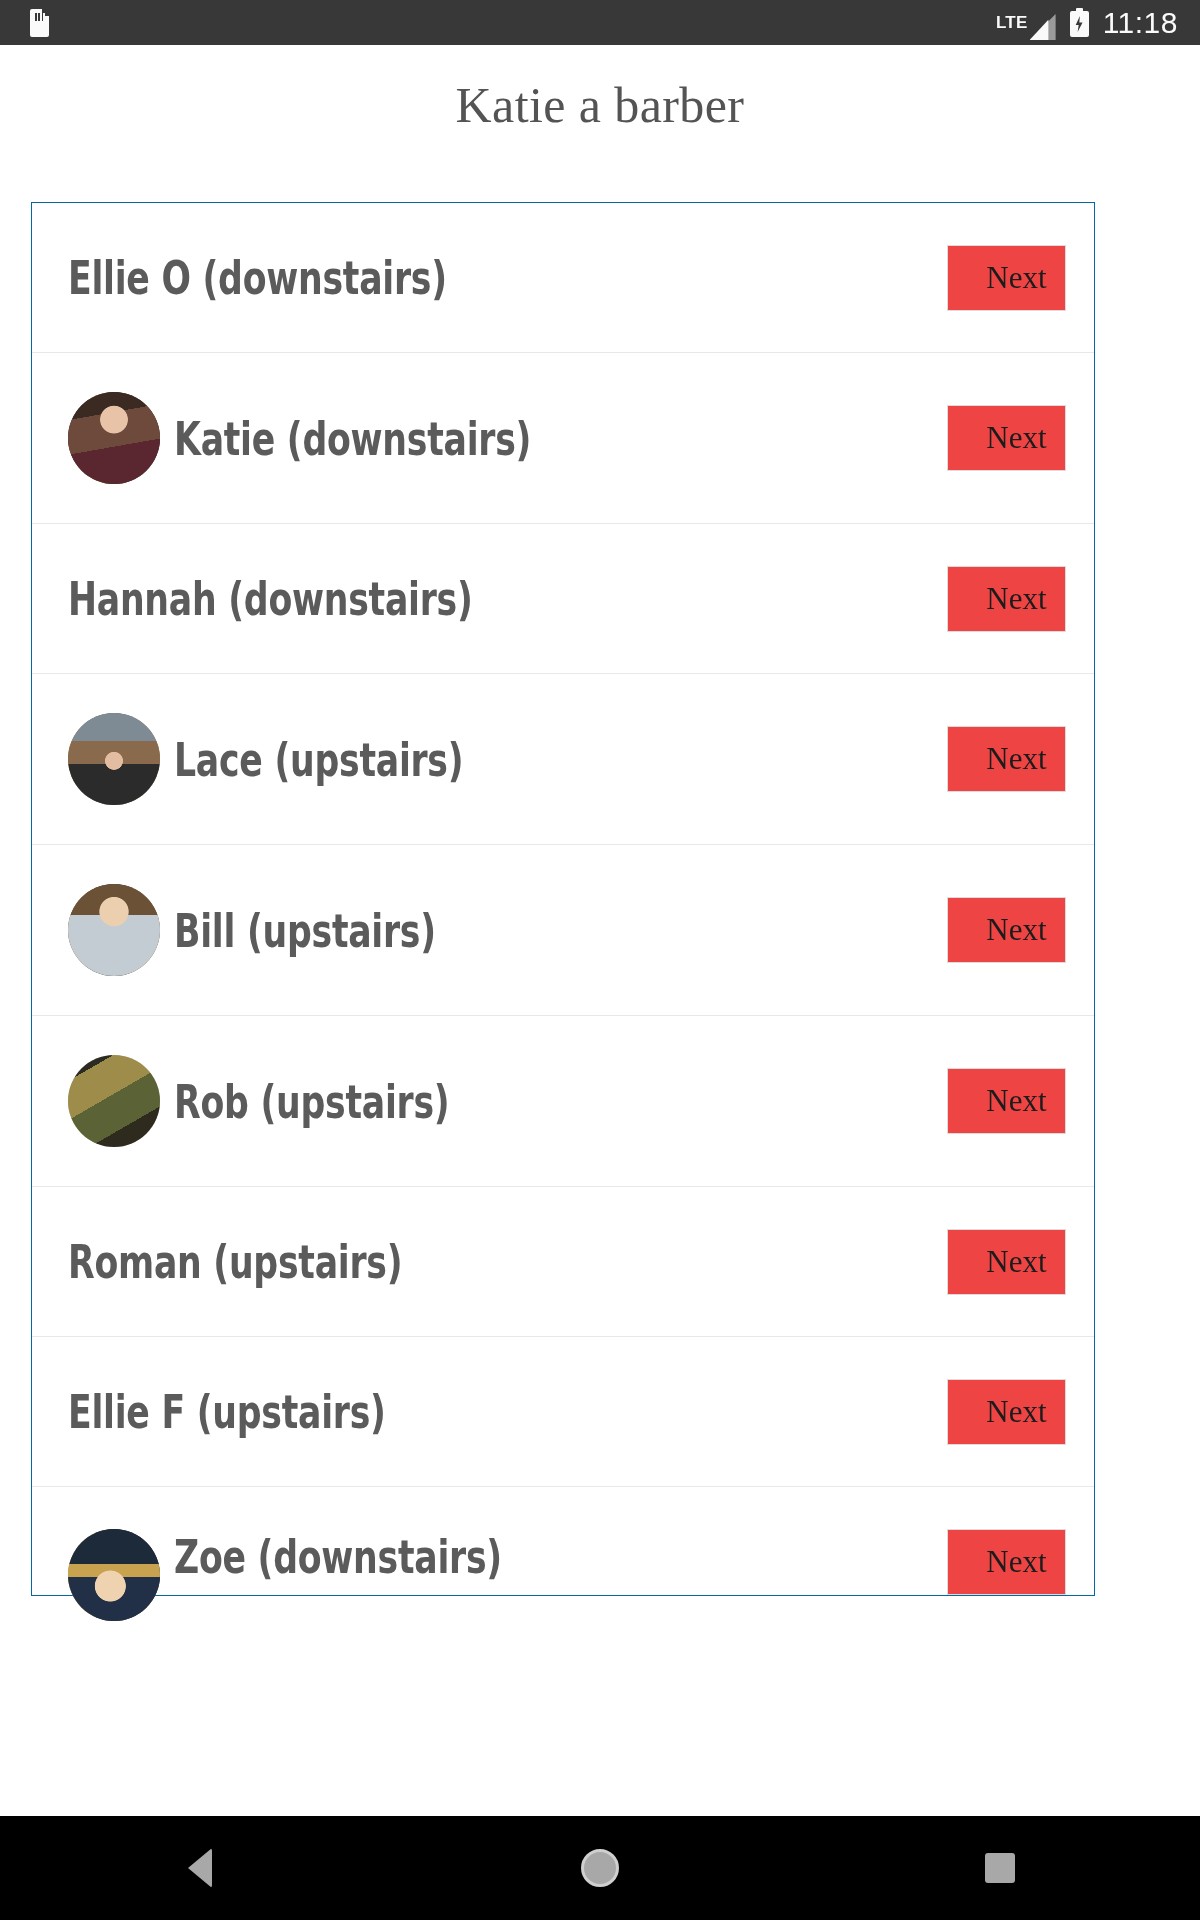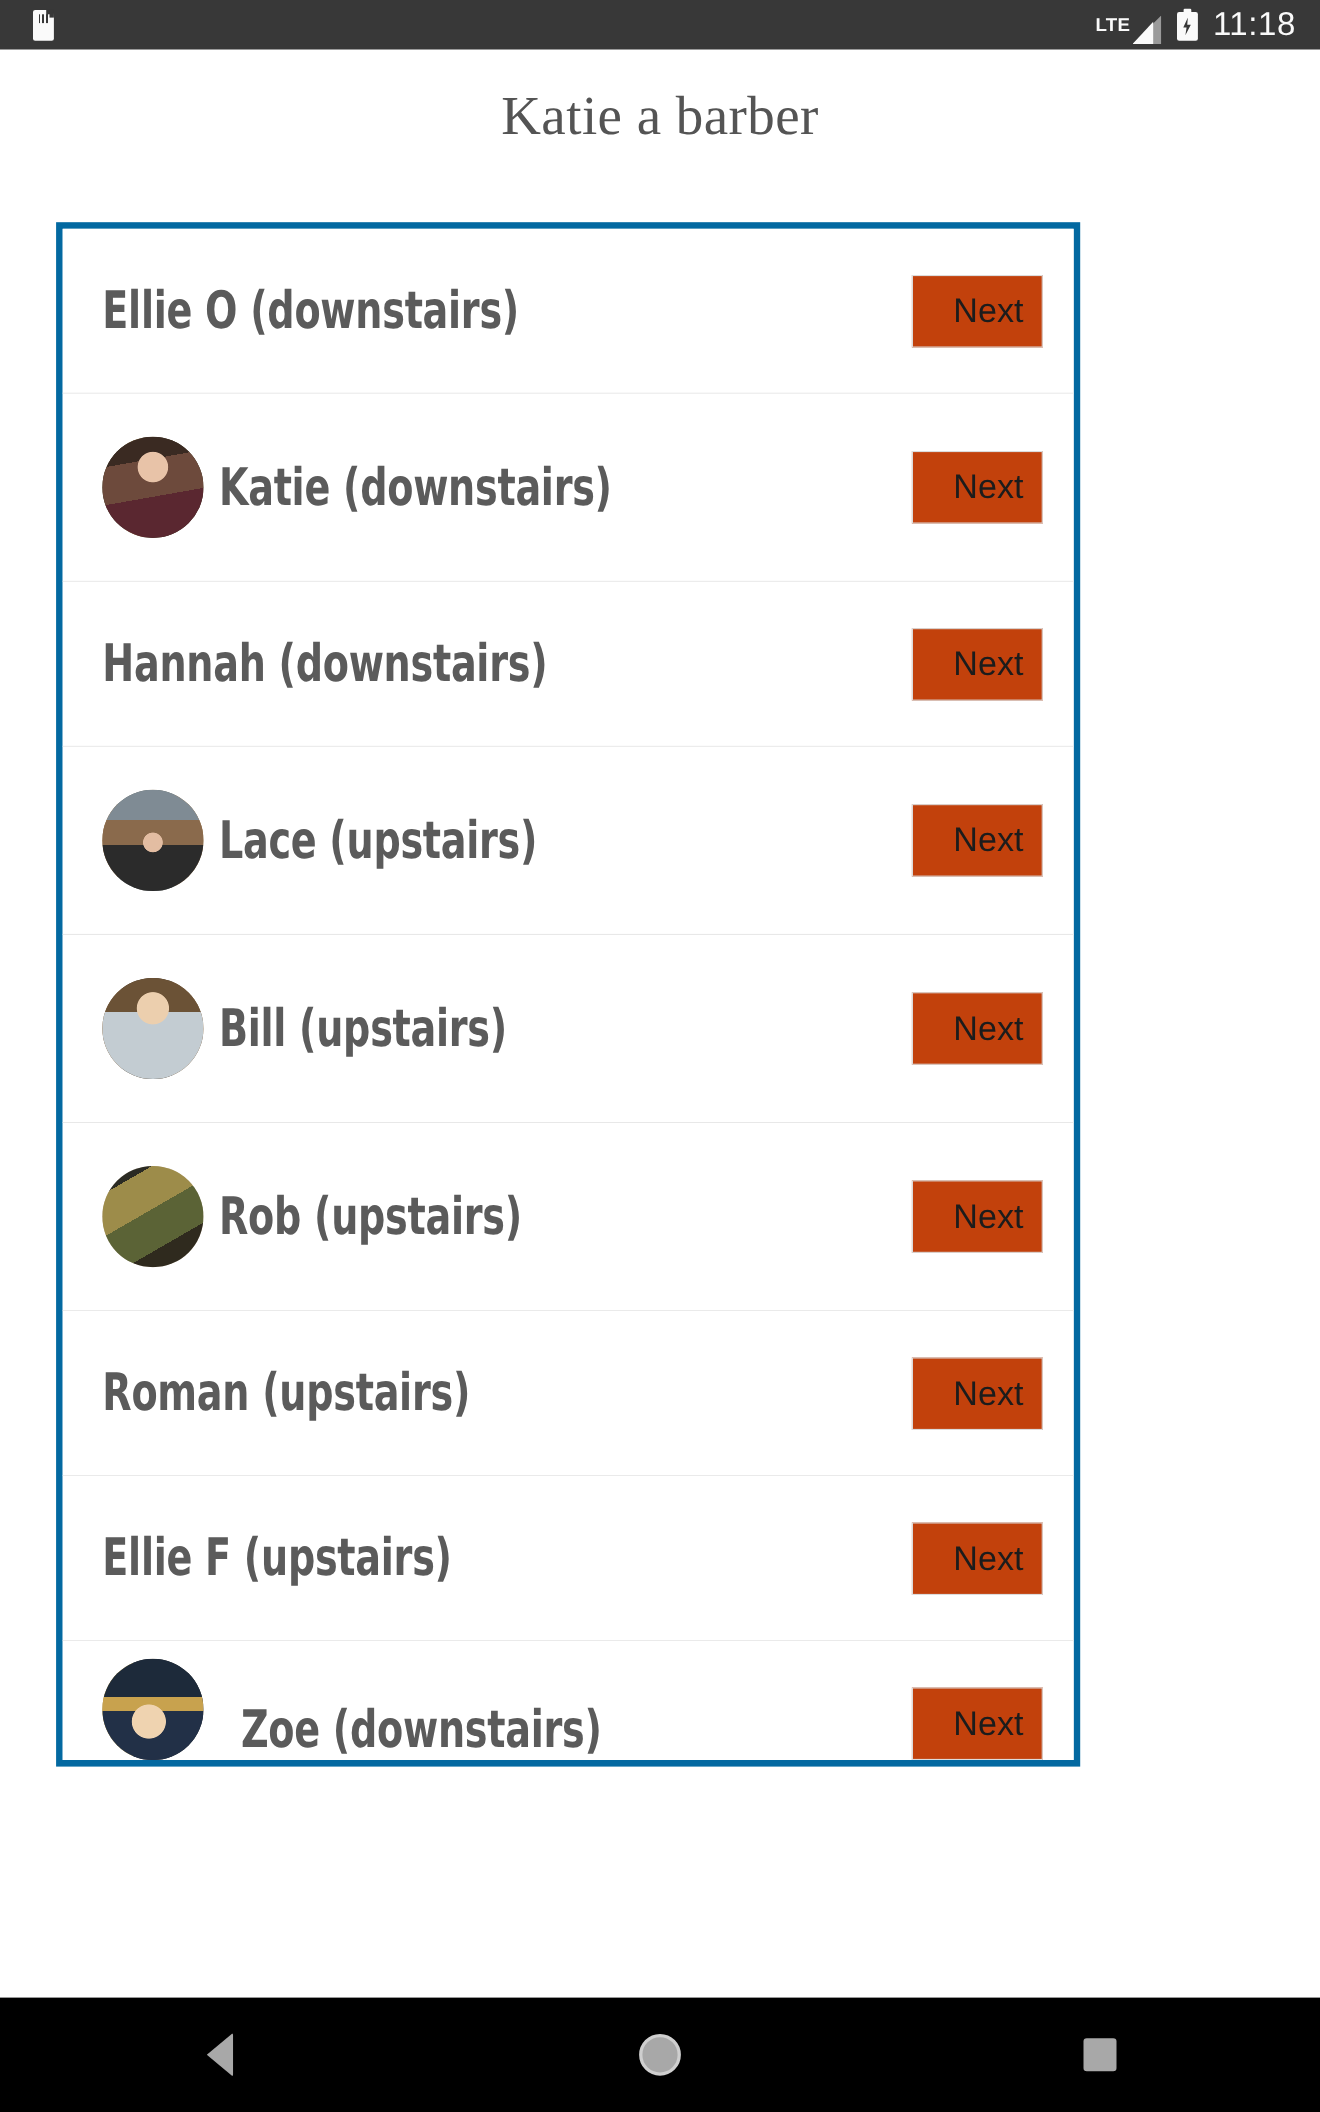--- a/index.html
+++ b/index.html
@@ -86,24 +86,23 @@
     position:absolute; top:76px; left:0;
     width:1200px; text-align:center;
     font-family:"Liberation Serif", serif;
     font-size:50px; color:#545454;
     letter-spacing:.4px;
   }
 
   
   .list{
     position:absolute; top:202px; left:31px;
-    width:931px;
-    border:6px solid #0369a1;
+    width:1064px;
+    border:1px solid #0369a1;
     background:#ffffff;
-    margin-left:20px;
   }
   .row{
     display:flex; align-items:center;
     padding:0 28px 0 36px;
     border-bottom:1px solid #e8e8e8;
     background:#ffffff;
     position:relative;
   }
   .row:last-child{ border-bottom:none; }
 
@@ -128,23 +127,23 @@
     transform:scaleX(.82);
     transform-origin:left center;
   }
   .spacer{ flex:1 1 auto; }
 
   .next-btn{
     flex:0 0 auto;
     min-width:119px;
     height:66px;
     border:1px solid #dcdcdc;
-    background:#c2410c;
+    background:#ef4444;
     display:flex; align-items:center; justify-content:center;
-    font-family:Liberation Sans, sans-serif;
+    font-family:Liberation Serif, serif;
     font-size:31px;
     color:#1c1c1c;
     padding-left:20px;
   }
 
   
   .navbar{
     position:absolute; left:0; bottom:0;
     width:1200px; height:104px;
     background:#000000;
@@ -250,21 +249,21 @@
     <div class="row" style="height: 150px; justify-content: center;">
       <span class="row-name">Roman (upstairs)</span>
       <span class="spacer"></span>
       <div class="next-btn">Next</div>
     </div>
     <div class="row" style="height: 150px;">
       <span class="row-name">Ellie F (upstairs)</span>
       <span class="spacer"></span>
       <div class="next-btn">Next</div>
     </div>
-    <div class="row" style="height: 108px; align-items: flex-end; padding-top: 42px; gap: 20px;">
+    <div class="row" style="height: 108px; align-items: flex-start; padding-top: 42px;">
       <span class="avatar">
         <span class="layer" style="background: radial-gradient(circle at 46% 62%, rgb(239, 211, 176) 0px, rgb(239, 211, 176) 20%, rgba(0, 0, 0, 0) 21%), linear-gradient(rgb(29, 42, 58) 0px, rgb(29, 42, 58) 38%, rgb(200, 162, 78) 38%, rgb(200, 162, 78) 52%, rgb(34, 48, 71) 52%, rgb(34, 48, 71) 100%), linear-gradient(90deg, rgb(185, 154, 63) 0px, rgb(185, 154, 63) 30%, rgb(27, 38, 54) 30%, rgb(27, 38, 54) 100%);"></span>
       </span>
       <span class="row-name">Zoe (downstairs)</span>
       <span class="spacer"></span>
       <div class="next-btn">Next</div>
     </div>
   </div>
 
 <div class="navbar">

